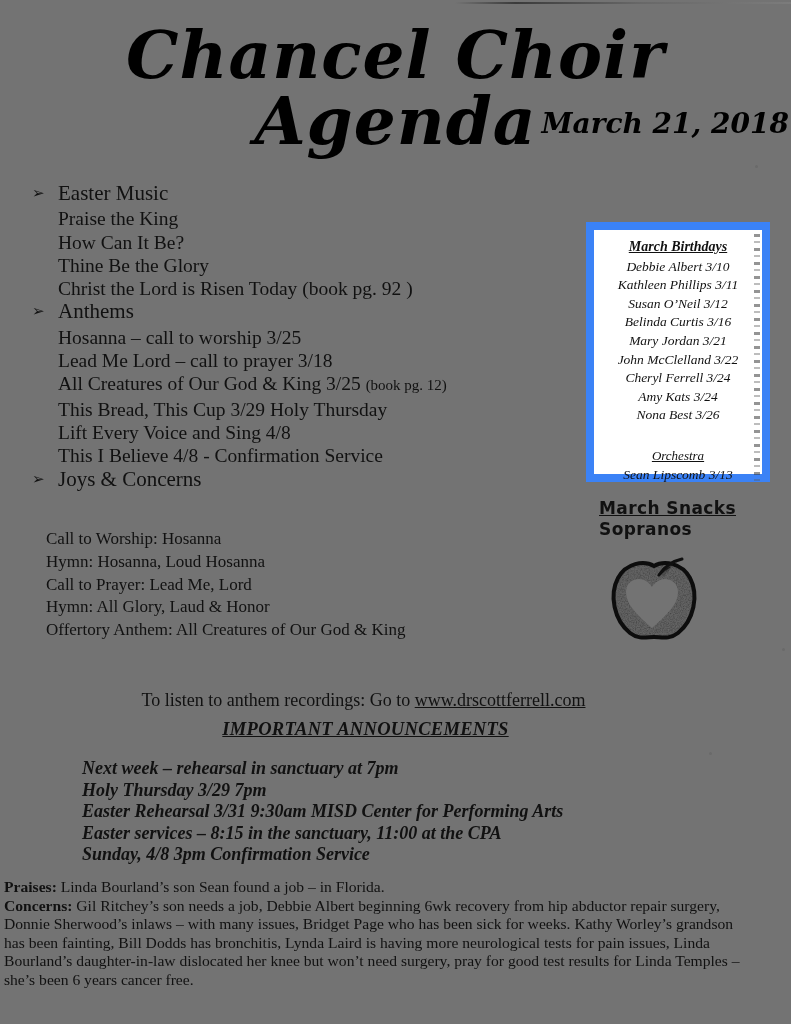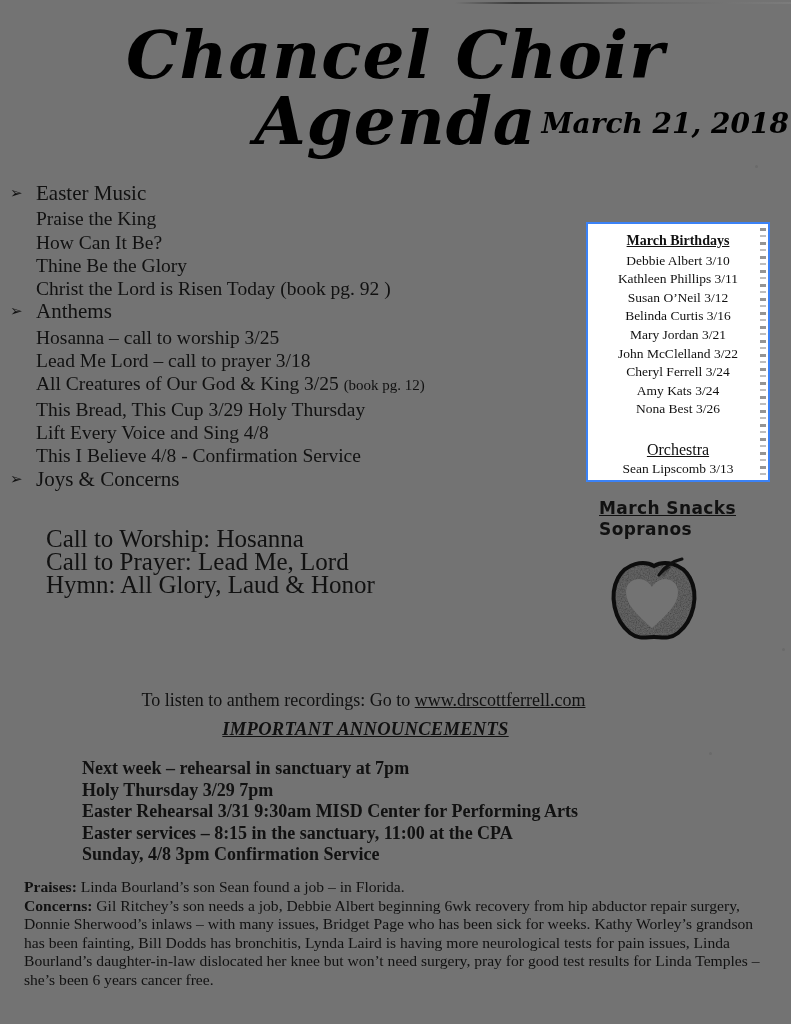--- a/index.html
+++ b/index.html
@@ -58,21 +58,21 @@
     font-weight: 700;
     font-size: 28px;
     line-height: 1.0;
     color: #000;
   }
 
   
   .agenda {
     position: absolute;
     top: 182px;
-    left: 10px;
+    left: 32px;
     width: 460px;
     font-size: 19.5px;
     line-height: 23.3px;
   }
   .ag-head {
     display: block;
     white-space: nowrap;
     font-size: 21px;
     padding-left: 0;
   }
@@ -97,53 +97,54 @@
     left: 46px;
     font-size: 33px;
     line-height: 36px;
     letter-spacing: 0.3px;
   }
   .svc-list {
     position: absolute;
     top: 528px;
     left: 46px;
     width: 470px;
-    font-size: 25px;
+    font-size: 17px;
     line-height: 22.8px;
   }
   .svc-list span { display: block; white-space: nowrap; }
 
   
   .bday-box {
     position: absolute;
     left: 586px;
     top: 222px;
     width: 184px;
     height: 260px;
-    border: 2px solid #3b82f6;
+    border: 8px solid #3b82f6;
     background: #ffffff;
     box-sizing: border-box;
     text-align: center;
     font-size: 13.5px;
     line-height: 18.6px;
     padding-top: 8px;
+    font-style: italic;
   }
   .bday-box .hdr {
     display: block;
     font-weight: 700;
     text-decoration: underline;
     font-size: 14px;
     margin-bottom: 1px;
   }
   .bday-box .row { display: block; white-space: nowrap; }
   .bday-box .gap { display: block; height: 22px; }
   .bday-box .orch-hdr {
     display: block;
     text-decoration: underline;
-    font-size: 16px;
+    font-size: 13px;
   }
   
   .box-grime {
     position: absolute;
     top: 4px;
     right: 2px;
     width: 6px;
     height: 252px;
     background: repeating-linear-gradient(
       to bottom,
@@ -199,30 +200,31 @@
     letter-spacing: 0.3px;
     padding-right: 60px;
     box-sizing: border-box;
   }
   .ann-list {
     position: absolute;
     top: 758px;
     left: 82px;
     width: 620px;
     font-weight: 700;
+    font-style: italic;
     font-size: 18px;
     line-height: 21.5px;
   }
   .ann-list span { display: block; white-space: nowrap; }
 
   
   .pc-block {
     position: absolute;
     top: 878px;
-    left: 24px;
+    left: 4px;
     width: 742px;
     font-size: 15.6px;
     line-height: 18.6px;
     text-align: left;
   }
   .pc-block p { margin: 0; }
   .pc-block b { font-weight: 700; }
 </style>
 </head>
 <body>
@@ -252,22 +254,24 @@
     <span class="ag-sub"><span>All Creatures of Our God &amp; King  3/25 </span><span class="small-note">(book pg. 12)</span></span>
     <span class="ag-sub">This Bread, This Cup  3/29  Holy Thursday</span>
     <span class="ag-sub">Lift Every Voice and Sing  4/8</span>
     <span class="ag-sub">This I Believe  4/8  - Confirmation Service</span>
 
     <span class="ag-head"><span class="arrow">➢</span><span>Joys &amp; Concerns</span></span>
   </div>
 
   <div class="svc-list">
     <span>Call to Worship:  Hosanna</span>
+    <span>Hymn: Hosanna, Loud Hosanna</span>
     <span>Call to Prayer:  Lead Me, Lord</span>
     <span>Hymn: All Glory, Laud &amp; Honor</span>
+    <span>Offertory Anthem:  All Creatures of Our God &amp; King</span>
   </div>
 
   <div class="bday-box">
     <span class="hdr">March Birthdays</span>
     <span class="row">Debbie Albert  3/10</span>
     <span class="row">Kathleen Phillips  3/11</span>
     <span class="row">Susan O’Neil  3/12</span>
     <span class="row">Belinda Curtis  3/16</span>
     <span class="row">Mary Jordan  3/21</span>
     <span class="row">John McClelland  3/22</span>

